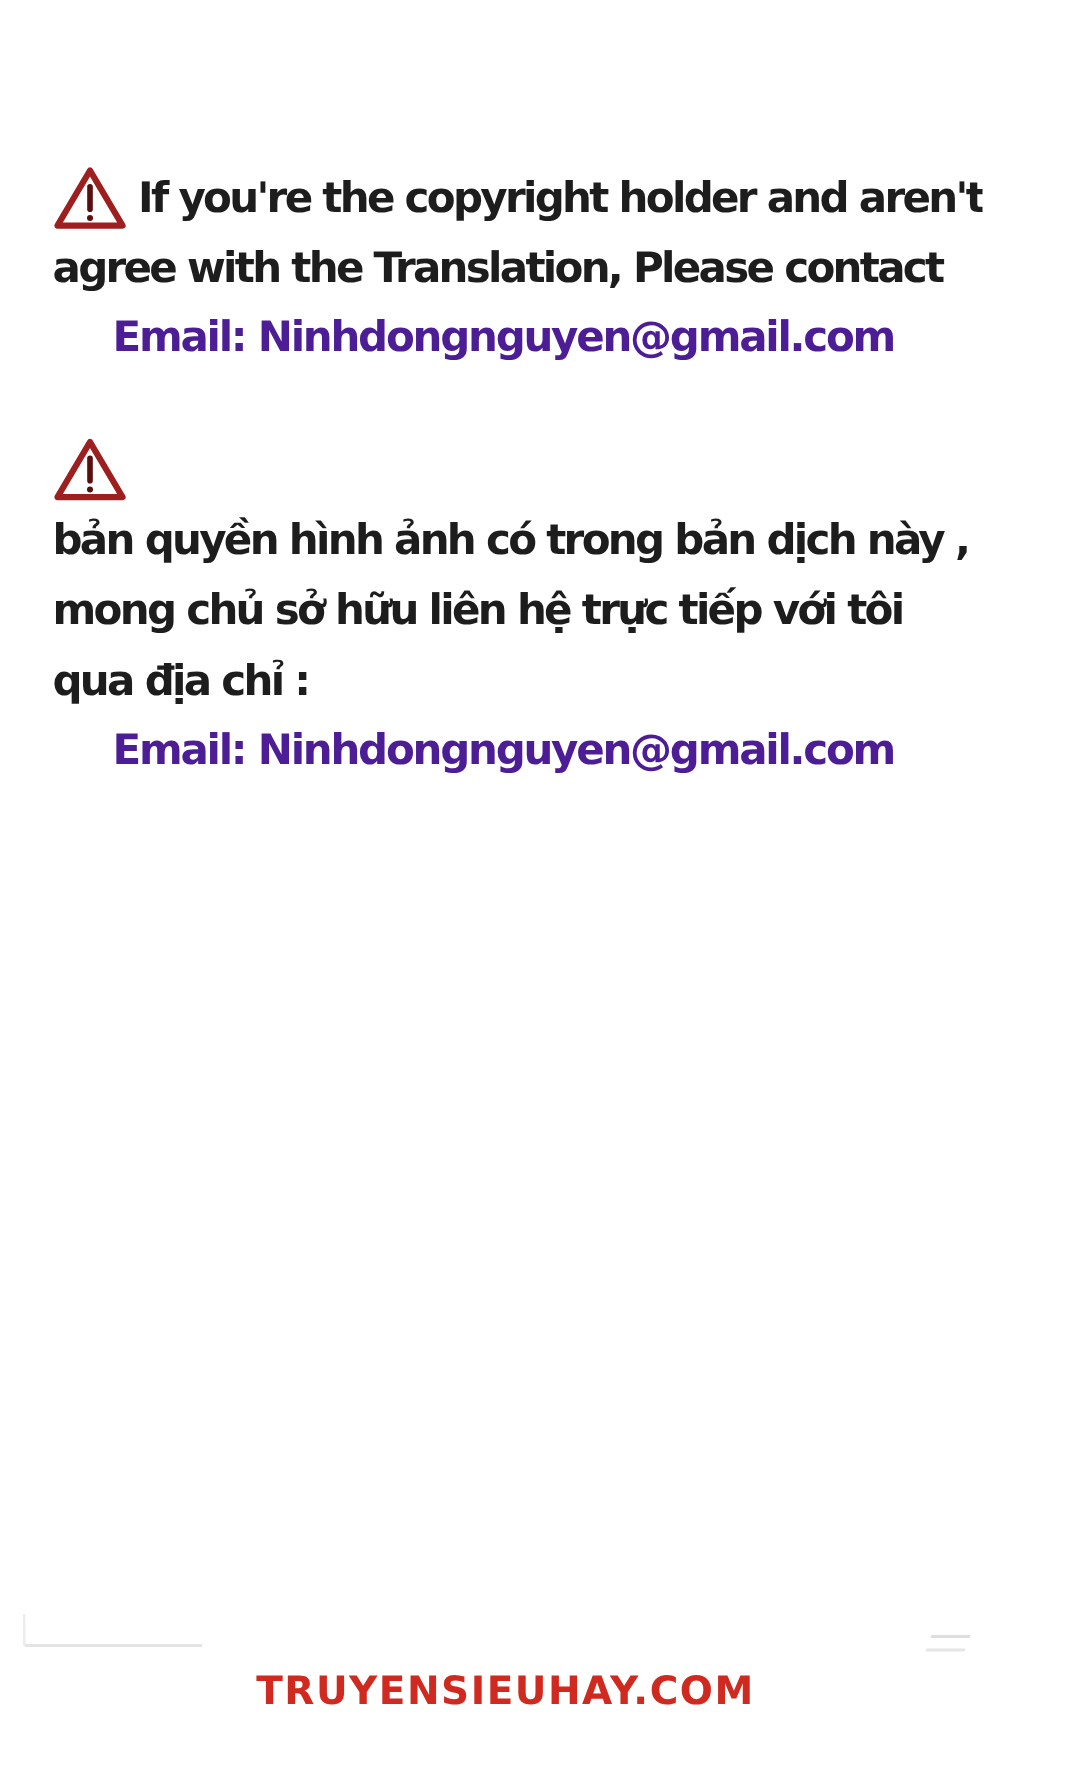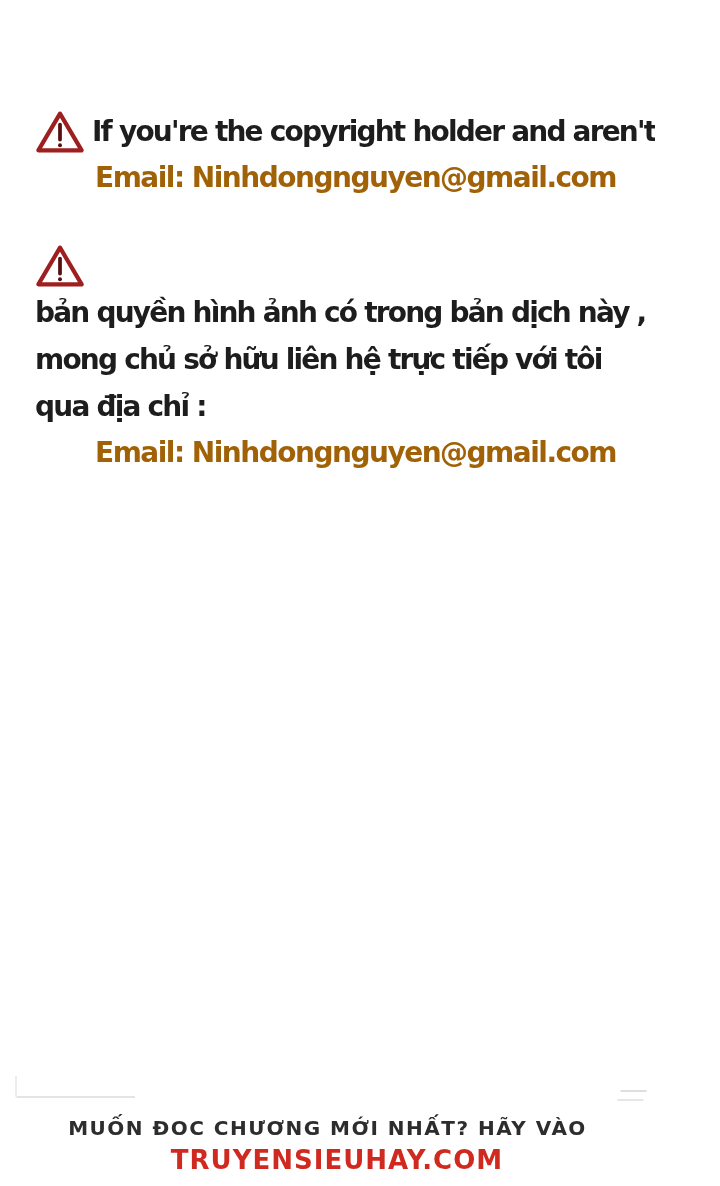--- a/index.html
+++ b/index.html
@@ -31,27 +31,27 @@
   }
   .tri {
     display: inline-block;
     width: 50px;
     height: 46px;
     margin-right: 7px;
     flex: 0 0 auto;
   }
   .tri svg { display: block; width: 50px; height: 46px; }
   .email {
-    margin-left: 60px;
+    margin-left: 40px;
     margin-top: 2px;
     font-size: 28px;
     font-weight: bold;
     letter-spacing: -1.5px;
     line-height: 42px;
-    color: #a16207;
+    color: #4c1d95;
     white-space: nowrap;
   }
   .artifact-corner {
     position: absolute;
     left: 15px;
     top: 1076px;
     width: 118px;
     height: 20px;
     border-left: 2px solid #ececec;
     border-bottom: 2px solid #e4e4e4;
@@ -101,20 +101,21 @@
     <div class="wline first">
       <span class="tri">
         <svg viewBox="0 0 60 54" xmlns="http://www.w3.org/2000/svg">
           <path d="M30 5 L56 49 L4 49 Z" fill="none" stroke="#9e1f1f" stroke-width="5" stroke-linejoin="round"></path>
           <line x1="30" y1="18" x2="30" y2="36" stroke="#5a0f0f" stroke-width="4.5" stroke-linecap="round"></line>
           <circle cx="30" cy="43" r="2.4" fill="#5a0f0f"></circle>
         </svg>
       </span>
       <span>If you're the copyright holder and aren't</span>
     </div>
+    <div class="wline">agree with the Translation, Please contact</div>
     <div class="email">Email: Ninhdongnguyen@gmail.com</div>
   </section>
 
   <section class="warning vi">
     <div class="wline first">
       <span class="tri">
         <svg viewBox="0 0 60 54" xmlns="http://www.w3.org/2000/svg">
           <path d="M30 5 L56 49 L4 49 Z" fill="none" stroke="#9e1f1f" stroke-width="5" stroke-linejoin="round"></path>
           <line x1="30" y1="18" x2="30" y2="36" stroke="#5a0f0f" stroke-width="4.5" stroke-linecap="round"></line>
           <circle cx="30" cy="43" r="2.4" fill="#5a0f0f"></circle>
@@ -124,17 +125,16 @@
     <div class="wline">bản quyền hình ảnh có trong bản dịch này ,</div>
     <div class="wline">mong chủ sở hữu liên hệ trực tiếp với tôi</div>
     <div class="wline">qua địa chỉ :</div>
     <div class="email">Email: Ninhdongnguyen@gmail.com</div>
   </section>
 
   <div class="artifact-corner"></div>
   <div class="artifact-dash"></div>
 
   <footer class="footer">
-    <div class="cta">MUỐN ĐOC CHƯƠNG MỚI NHẤT? HÃY VÀO</div>
     <div class="site">TRUYENSIEUHAY.COM</div>
   </footer>
 
 </div>
 
 </body></html>

